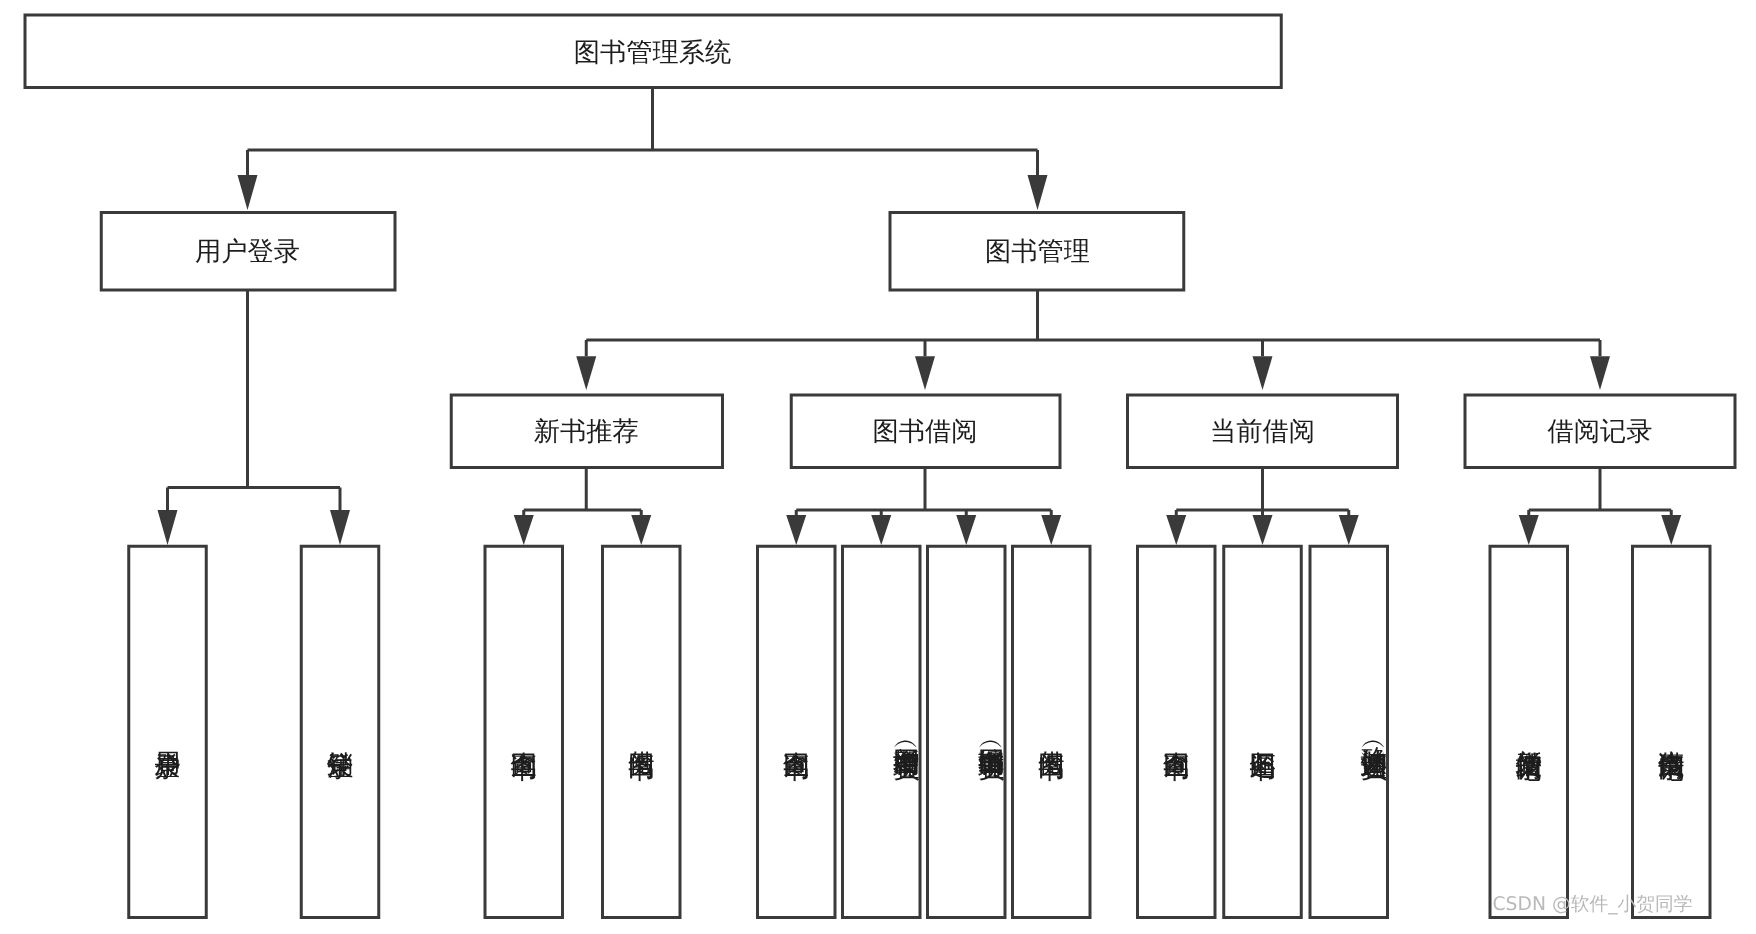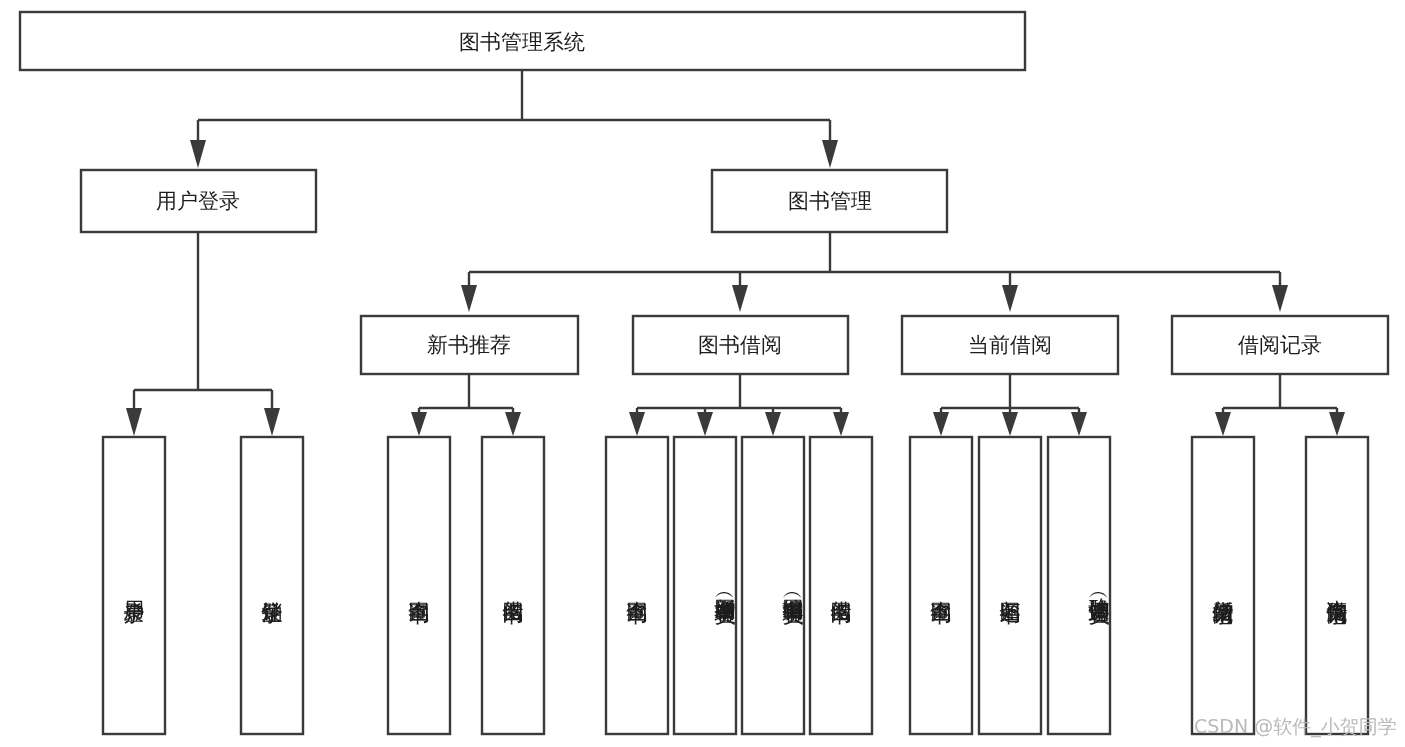--- a/index.html
+++ b/index.html
@@ -58,21 +58,21 @@
     font-size: 21px;
     line-height: 1.05;
     color: #1d1d1d;
     letter-spacing: 1px;
     white-space: nowrap;
     pointer-events: none;
   }
   .watermark {
     position: absolute;
     font-family: "DejaVu Sans", "Liberation Sans", sans-serif;
-    font-size: 19px;
+    font-size: 15px;
     color: #b9b9b9;
     white-space: nowrap;
   }
 </style>
 </head>
 <body>
 
 <div id="diagram-root">
 
   <svg id="tree-svg" viewBox="0 0 1405 747" xmlns="http://www.w3.org/2000/svg">

